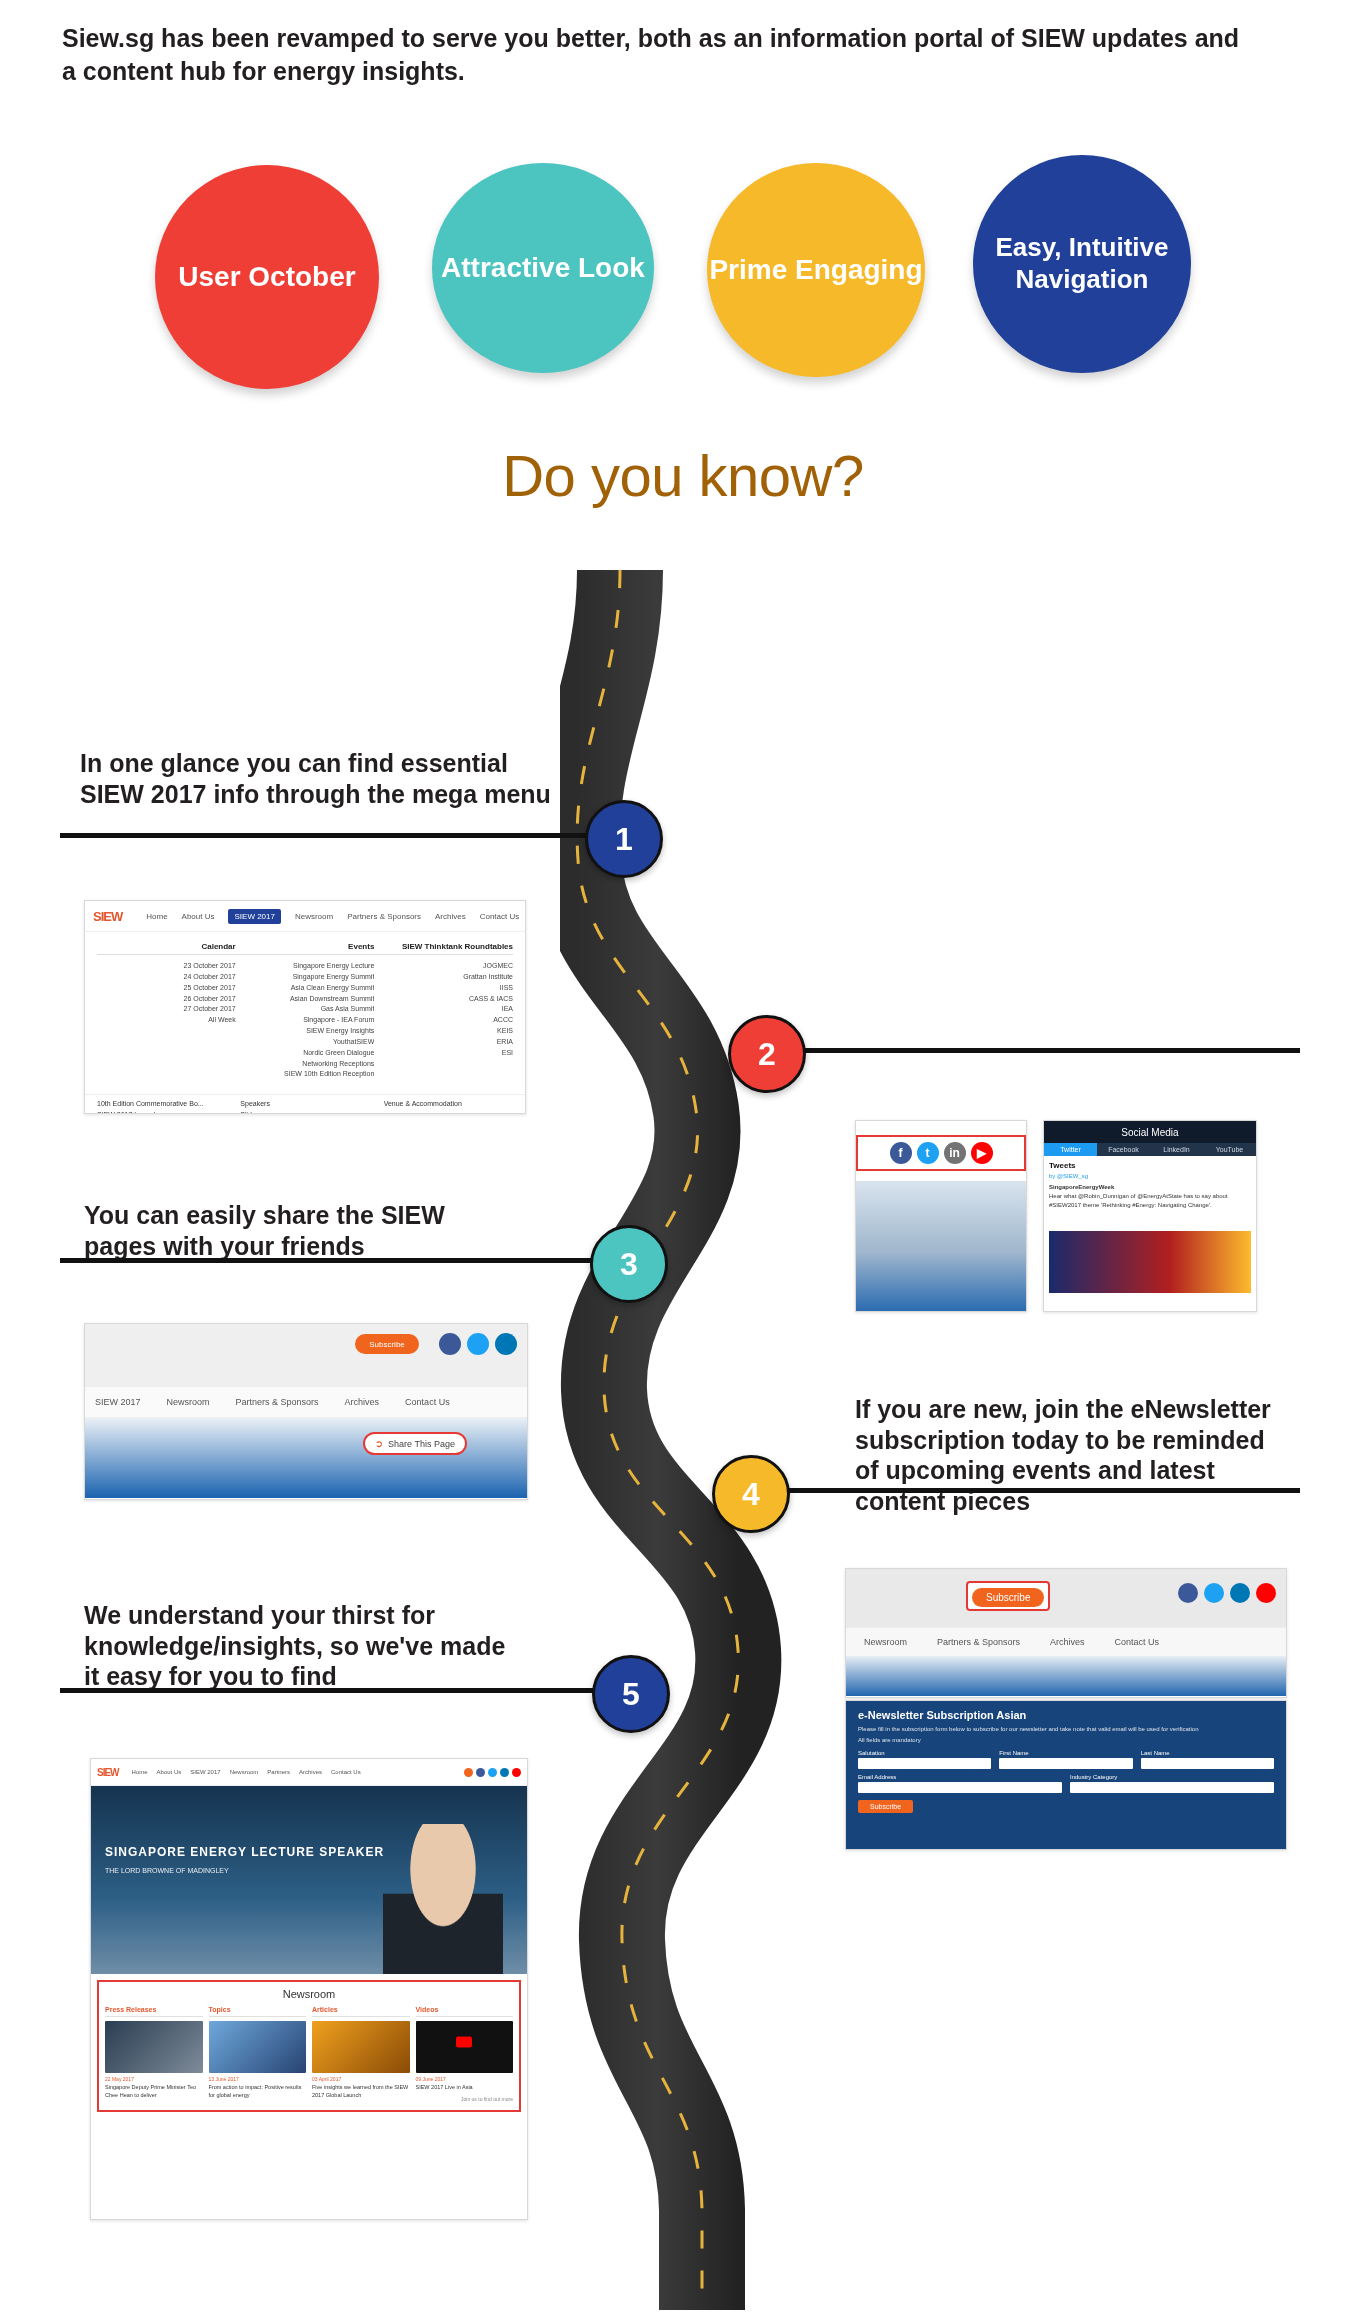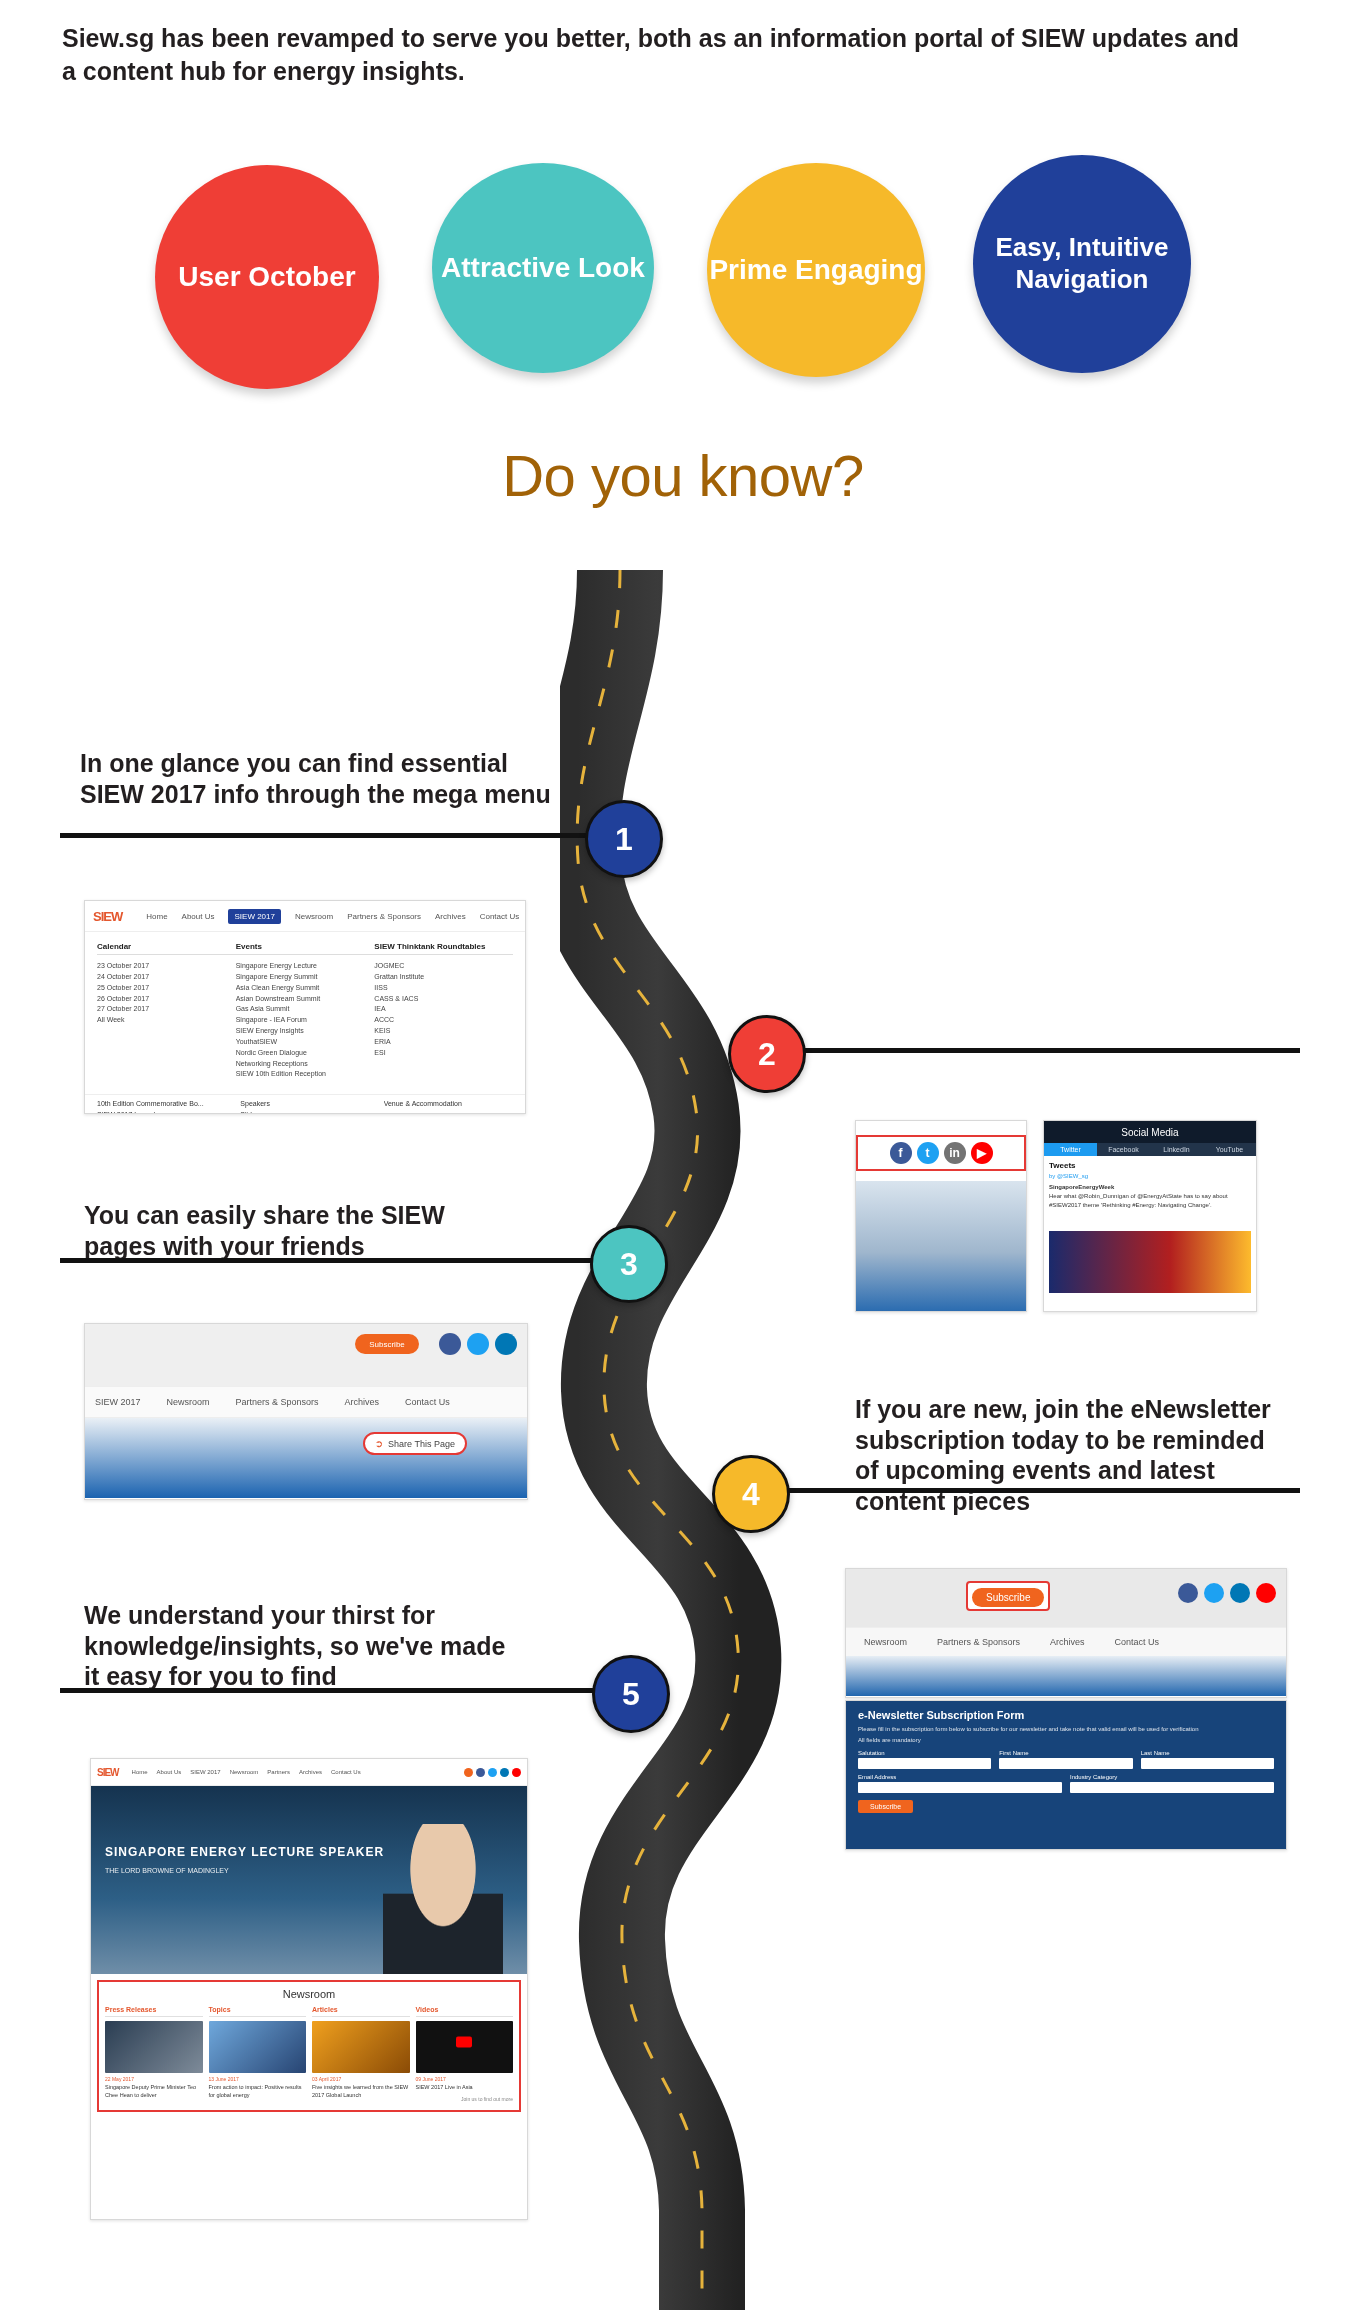--- a/index.html
+++ b/index.html
@@ -121,21 +121,21 @@
   .shot3{left:84px;  top:1323px; width:442px; height:175px;}
   .shot4a{left:845px;top:1568px; width:440px; height:128px;}
   .shot4b{left:845px;top:1700px; width:440px; height:148px;}
   .shot5{left:90px;  top:1758px; width:436px; height:460px;}
 
   
   .mini-nav{display:flex;align-items:center;height:30px;padding:0 8px;border-bottom:1px solid #eee;font-size:8px;color:#555;}
   .siew-logo{font-weight:bold;color:#e4572e;font-size:13px;letter-spacing:-1px;margin-right:10px;}
   .mini-nav .mi{margin-left:14px;white-space:nowrap;}
   .mini-nav .mi.active{background:#20409a;color:#fff;padding:3px 6px;border-radius:2px;}
-  .cols{display:flex;padding:10px 12px;font-size:7px;color:#444;}
+  .cols{display:flex;padding:10px 12px;font-size:7px;color:#444;text-align:right;}
   .col{flex:1;}
   .col h5{margin:0 0 6px 0;font-size:8px;color:#222;border-bottom:1px solid #ddd;padding-bottom:3px;}
   .col div{line-height:1.55;white-space:nowrap;overflow:hidden;text-overflow:ellipsis;}
   .cols2{display:flex;padding:4px 12px 10px;font-size:7px;gap:14px;border-top:1px solid #eee;margin-top:4px;}
 
   
   .socialbar{
     position:absolute;left:0;top:14px;width:100%;
     display:flex;justify-content:center;gap:5px;
     border:2px solid #e53935;padding:5px 4px;box-sizing:border-box;
@@ -399,21 +399,21 @@
       <span>Newsroom</span>
       <span>Partners &amp; Sponsors</span>
       <span>Archives</span>
       <span>Contact Us</span>
     </div>
     <div class="s4-bar"></div>
   </div>
 
   <div class="shot shot4b">
     <div class="form-wrap">
-      <h6>e-Newsletter Subscription Form</h6>
+      <h6>e-Newsletter Subscription Asian</h6>
       <div class="form-note">Please fill in the subscription form below to subscribe for our newsletter and take note that valid email will be used for verification</div>
       <div class="form-note">All fields are mandatory</div>
       <div class="frow">
         <div class="fld">
           <label>Salutation</label>
           <div class="inp"></div>
         </div>
         <div class="fld">
           <label>First Name</label>
           <div class="inp"></div>

